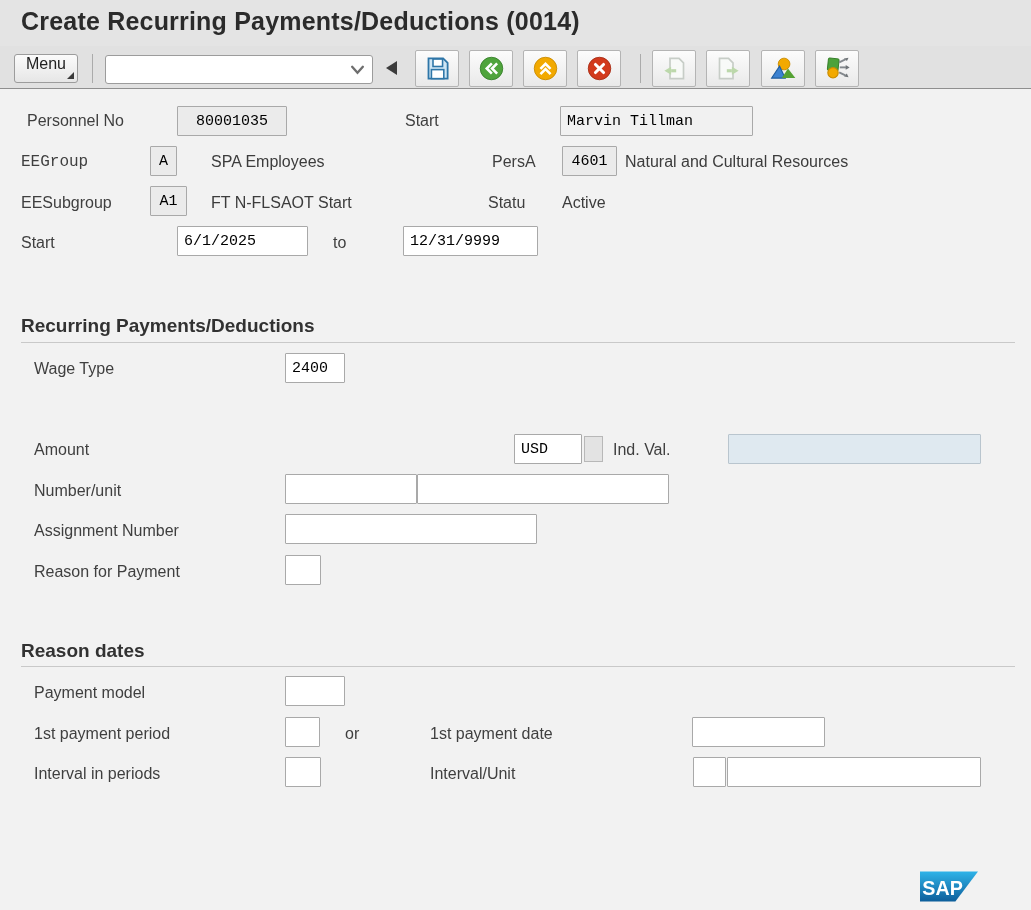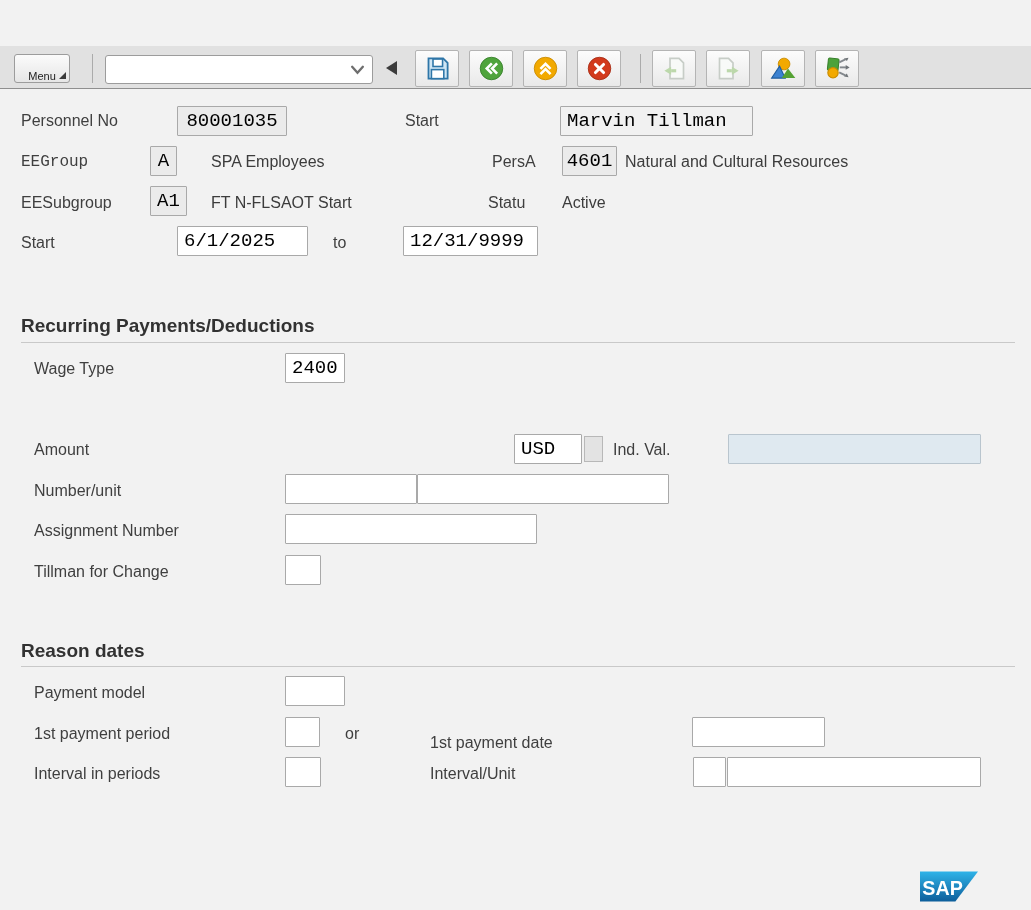--- a/index.html
+++ b/index.html
@@ -14,53 +14,56 @@
   html,body{background:#fff;}
   #app{
     position:relative; width:1031px; height:910px; overflow:hidden;
     background:var(--content-bg);
     font-family:"Liberation Sans", sans-serif;
   }
   
   .titlebar{position:absolute;left:0;top:0;width:100%;height:46px;background:var(--titlebar-bg);}
   .title{position:absolute;left:21px;top:7px;font-size:25px;font-weight:bold;color:#2b2b2b;letter-spacing:.2px;}
   .toolbar{position:absolute;left:0;top:46px;width:100%;height:43px;background:var(--toolbar-bg);border-bottom:1px solid #8f8f8f;}
-  .menu-btn{position:absolute;left:14px;top:8px;width:56px;height:29px;background:linear-gradient(#fbfbfb,#e6e6e6);
-    border:1px solid #9c9c9c;border-radius:3px;display:flex;align-items:flex-end;justify-content:center;
-    font-size:11px;color:#222;cursor:default;}
+  .menu-btn{position:absolute;left:14px;top:8px;width:64px;height:29px;background:linear-gradient(#fbfbfb,#e6e6e6);
+    border:1px solid #9c9c9c;border-radius:3px;display:flex;align-items:flex-start;justify-content:center;
+    font-size:16px;color:#222;cursor:default;}
   .menu-corner{position:absolute;right:3px;bottom:3px;width:0;height:0;border-left:7px solid transparent;border-bottom:7px solid #3a3a3a;}
   .tsep{position:absolute;top:8px;width:1px;height:29px;background:#ababab;}
   .combo{position:absolute;left:105px;top:9px;width:268px;height:29px;background:#fff;border:1px solid #9c9c9c;border-radius:3px;}
   .combo input{position:absolute;left:4px;top:1px;width:230px;height:25px;border:none;outline:none;background:transparent;font-size:15px;font-family:"Liberation Sans",sans-serif;}
   .combo .chev{position:absolute;right:7px;top:8px;}
   .backarrow{position:absolute;left:386px;top:15px;width:0;height:0;border-top:7px solid transparent;border-bottom:7px solid transparent;border-right:11px solid #3c3c3c;}
   .tbtn{position:absolute;top:4px;width:44px;height:37px;background:linear-gradient(#fcfcfc,#e9e9e9);
     border:1px solid #b4b4b4;border-radius:2px;display:flex;align-items:center;justify-content:center;cursor:default;}
   .tbtn svg{display:block;}
   
   .lbl{position:absolute;font-size:16px;color:#3f3f3f;white-space:nowrap;}
   .txt{position:absolute;font-size:16px;color:#3c3c3c;white-space:nowrap;}
   .fld{position:absolute;height:30px;border:1px solid var(--field-border);background:#fff;
-    font-family:"Liberation Mono","DejaVu Sans Mono",monospace;font-size:19px;color:#000;
+    font-family:"Liberation Mono","DejaVu Sans Mono",monospace;font-size:15px;color:#000;
     padding:0 6px;outline:none;border-radius:1px;}
   .fld.ro{background:var(--readonly-field-bg);text-align:center;}
   .fld.roleft{background:#f1f1f1;text-align:left;}
   .fld.right{text-align:right;}
   .fld.dis{background:var(--disabled-field-bg);border-color:#b9c5ce;}
   .minibox{position:absolute;width:19px;height:26px;background:#e3e3e3;border:1px solid #b8b8b8;}
   .sec{position:absolute;font-size:19px;font-weight:bold;color:#323232;white-space:nowrap;}
   .hr{position:absolute;height:1px;background:#c9c9c9;width:994px;left:21px;}
   
   .sap-logo{position:absolute;left:920px;top:871px;width:58px;height:31px;}
 </style>
 </head>
 <body>
 
 <div id="app">
 
+  <div class="titlebar">
+    <div class="title">Create Recurring Payments/Deductions (0014)</div>
+  </div>
 
   <div class="toolbar">
     <div class="menu-btn">
       <span>Menu</span>
       <span class="menu-corner"></span>
     </div>
     <div class="tsep" style="left:92px;"></div>
 
     <div class="combo">
       <input value="" style="">
@@ -136,21 +139,21 @@
         <g fill="#6f7478">
           <polygon points="21.8,2.4 17.8,3.1 20.4,5.4"></polygon>
           <polygon points="22.8,11 19.3,8.9 19.3,13.1"></polygon>
           <polygon points="21.8,19.8 20.3,16.5 17.9,19.2"></polygon>
         </g>
         <circle cx="8" cy="15.8" r="4.6" style="fill:var(--exit-icon-orange)" stroke="#c98b00" stroke-width="1"></circle>
       </svg>
     </div>
   </div>
 
-  <div class="lbl" style="left:21px;top:112px;">Personnel No</div>
+  <div class="lbl" style="left:27px;top:112px;">Personnel No</div>
   <input class="fld ro" style="left: 177px; top: 106px; width: 110px;" value="80001035">
   <div class="lbl" style="left:405px;top:112px;">Start</div>
   <input class="fld roleft" style="left: 560px; top: 106px; width: 193px;" value="Marvin Tillman">
 
   <div class="lbl" style="left:21px;top:153px;font-family:Liberation Mono, monospace;">EEGroup</div>
   <input class="fld ro" style="left: 150px; top: 146px; width: 27px; padding: 0px 2px;" value="A">
   <div class="txt" style="left:211px;top:153px;">SPA Employees</div>
   <div class="lbl" style="left:492px;top:153px;">PersA</div>
   <input class="fld ro" style="left: 562px; top: 146px; width: 55px; padding: 0px 2px;" value="4601">
   <div class="txt" style="left:625px;top:153px;">Natural and Cultural Resources</div>
@@ -178,33 +181,33 @@
   <div class="lbl" style="left:613px;top:441px;">Ind. Val.</div>
   <input class="fld dis" style="left: 728px; top: 434px; width: 253px;" disabled="" value="">
 
   <div class="lbl" style="left:34px;top:482px;">Number/unit</div>
   <input class="fld" style="left: 285px; top: 474px; width: 132px;" value="">
   <input class="fld" style="left: 417px; top: 474px; width: 252px;" value="">
 
   <div class="lbl" style="left:34px;top:522px;">Assignment Number</div>
   <input class="fld" style="left: 285px; top: 514px; width: 252px;" value="">
 
-  <div class="lbl" style="left:34px;top:563px;">Tillman for Change</div>
+  <div class="lbl" style="left:34px;top:563px;">Reason for Payment</div>
   <input class="fld" style="left: 285px; top: 555px; width: 36px; padding: 0px 3px;" value="">
 
   <div class="sec" style="left:21px;top:640px;">Reason dates</div>
   <div class="hr" style="top:666px;"></div>
 
   <div class="lbl" style="left:34px;top:684px;">Payment model</div>
   <input class="fld" style="left: 285px; top: 676px; width: 60px;" value="">
 
   <div class="lbl" style="left:34px;top:725px;">1st payment period</div>
   <input class="fld" style="left: 285px; top: 717px; width: 35px; padding: 0px 3px;" value="">
   <div class="lbl" style="left:345px;top:725px;">or</div>
-  <div class="lbl" style="left:430px;top:725px;margin-top:9px;">1st payment date</div>
+  <div class="lbl" style="left:430px;top:725px;">1st payment date</div>
   <input class="fld" style="left: 692px; top: 717px; width: 133px;" value="">
 
   <div class="lbl" style="left:34px;top:765px;">Interval in periods</div>
   <input class="fld" style="left: 285px; top: 757px; width: 36px; padding: 0px 3px;" value="">
   <div class="lbl" style="left:430px;top:765px;">Interval/Unit</div>
   <input class="fld" style="left: 693px; top: 757px; width: 33px; padding: 0px 3px;" value="">
   <input class="fld" style="left: 727px; top: 757px; width: 254px;" value="">
 
   <svg class="sap-logo" viewBox="0 0 100 52">
     <defs>

